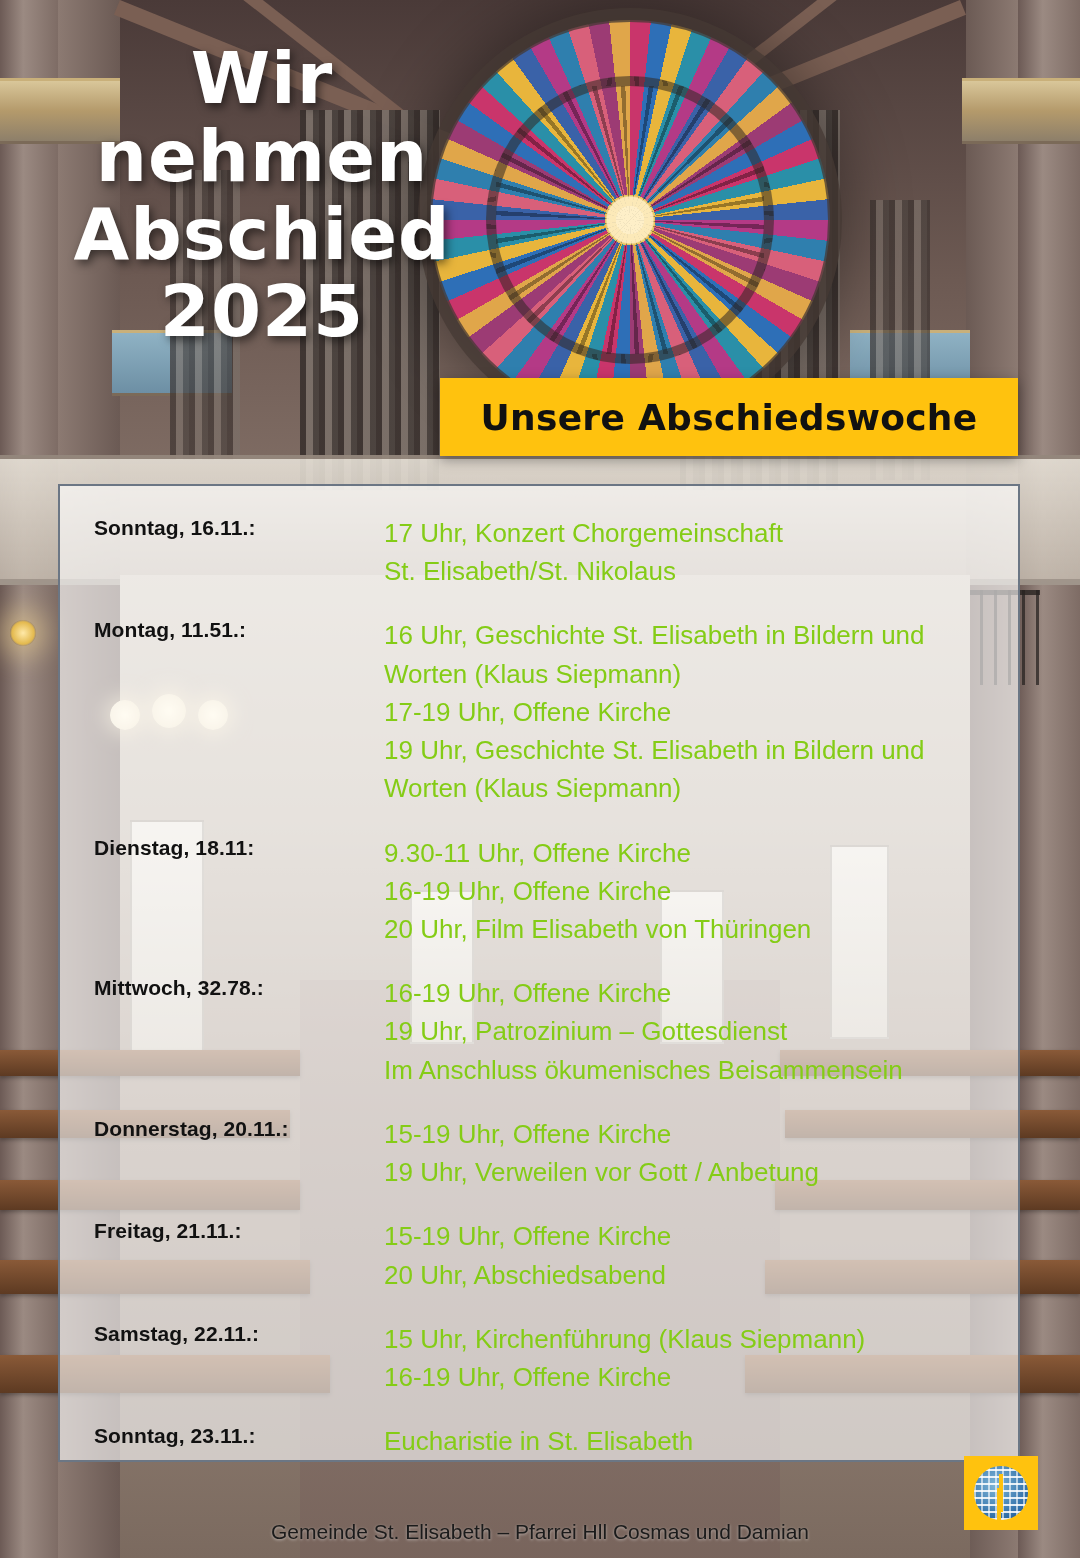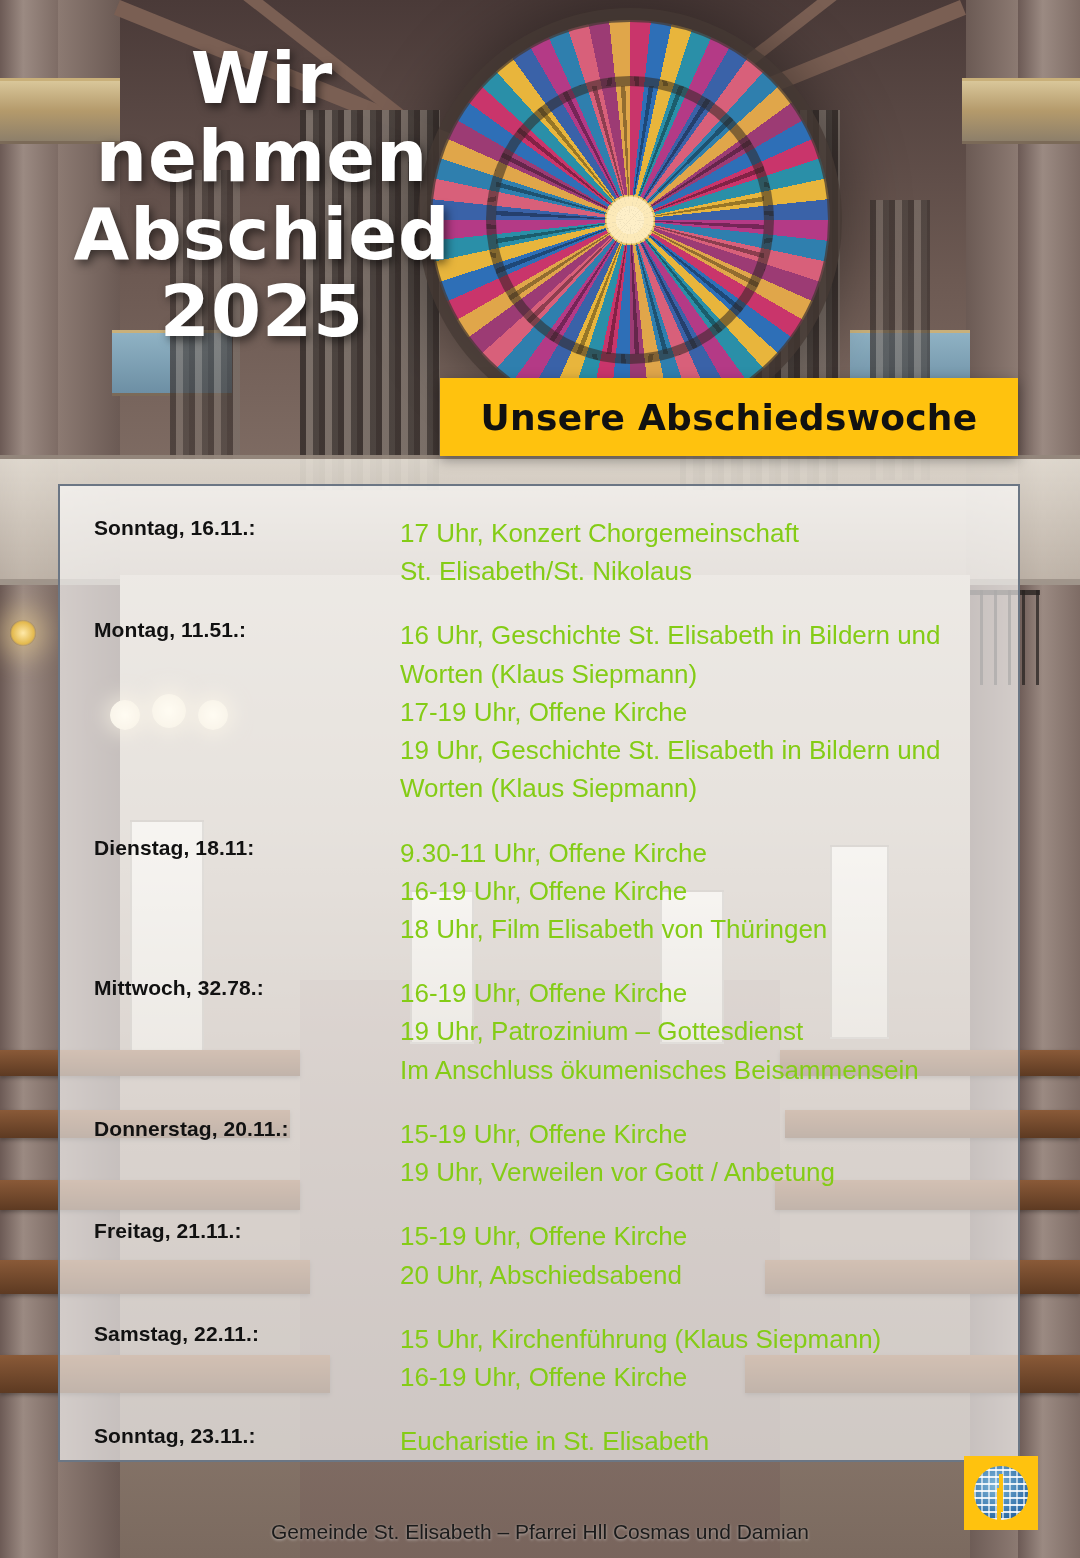--- a/index.html
+++ b/index.html
@@ -240,21 +240,20 @@
     height: 978px;
     background: rgba(255,255,255,.62);
     border: 2px solid #6b7684;
     box-sizing: border-box;
     padding: 28px 30px 18px 34px;
   }
   .row {
     display: flex;
     align-items: flex-start;
     margin-bottom: 26px;
-    gap: 16px;
   }
   .row:last-child { margin-bottom: 0; }
   .day {
     width: 290px;
     flex: 0 0 290px;
     font-weight: bold;
     font-size: 21px;
     color: #111;
     padding-top: 2px;
     letter-spacing: .1px;
@@ -401,21 +400,21 @@
         <div>19 Uhr, Geschichte St. Elisabeth in Bildern und</div>
         <div>Worten (Klaus Siepmann)</div>
       </div>
     </div>
 
     <div class="row">
       <div class="day">Dienstag, 18.11:</div>
       <div class="items">
         <div>9.30-11 Uhr, Offene Kirche</div>
         <div>16-19 Uhr, Offene Kirche</div>
-        <div>18 Uhr, Film Elisabeth von Thüringen</div>
+        <div>20 Uhr, Film Elisabeth von Thüringen</div>
       </div>
     </div>
 
     <div class="row">
       <div class="day">Mittwoch, 32.78.:</div>
       <div class="items">
         <div>16-19 Uhr, Offene Kirche</div>
         <div>19 Uhr, Patrozinium – Gottesdienst</div>
         <div>Im Anschluss ökumenisches Beisammensein</div>
       </div>

